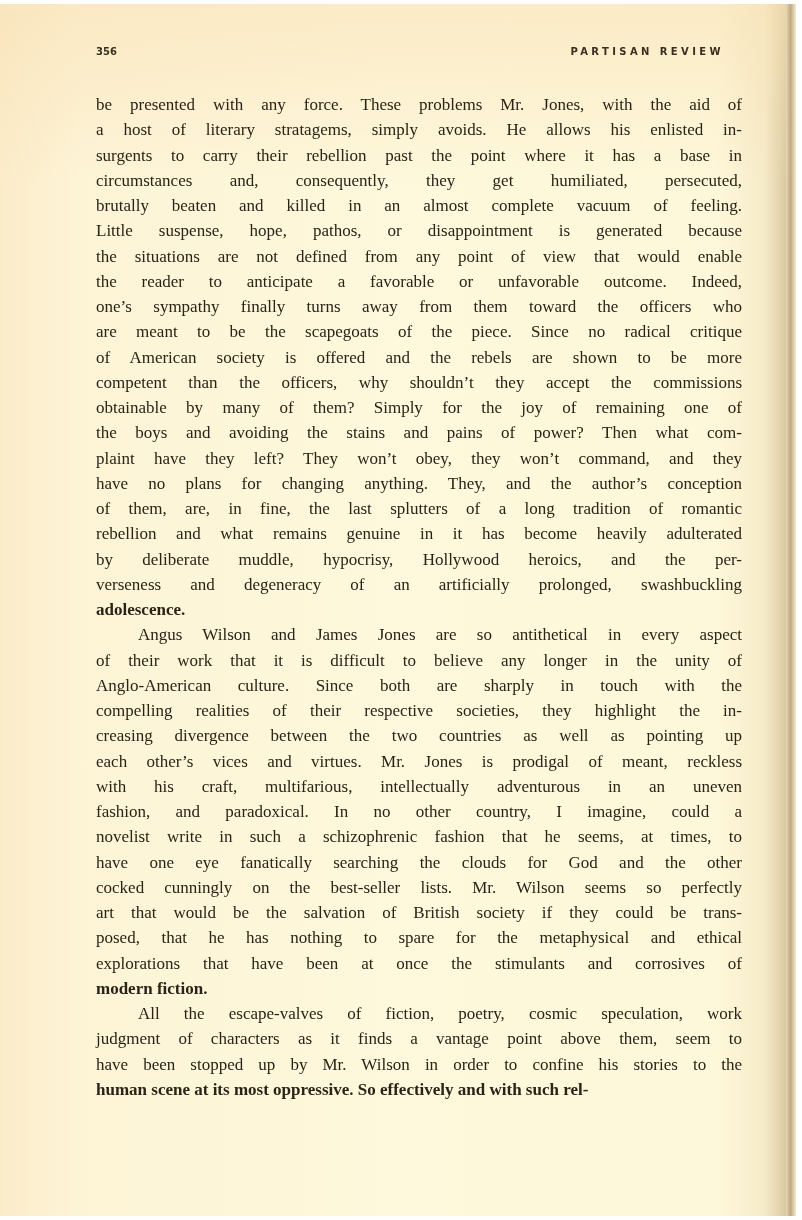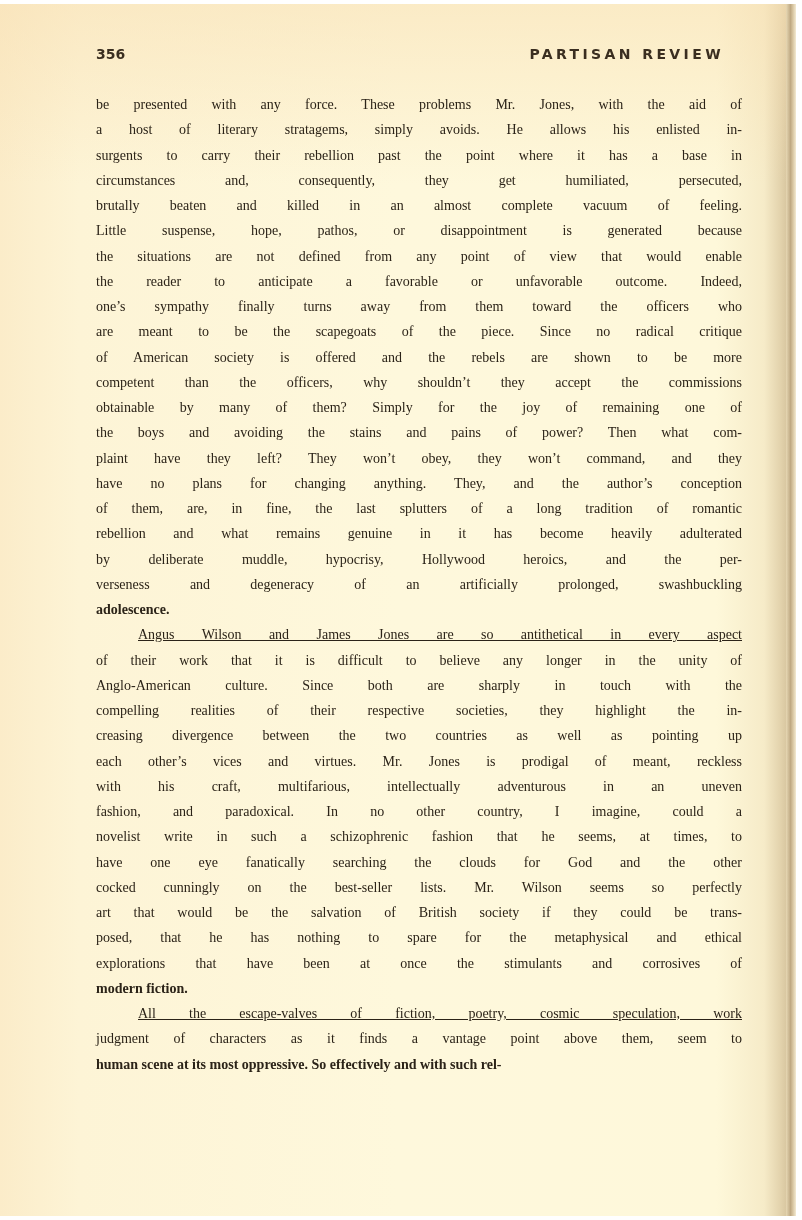--- a/index.html
+++ b/index.html
@@ -34,62 +34,61 @@
       background: linear-gradient(90deg, #e7d8b4 0%, #bfa983 45%, #d9c7a3 70%, #f3ead2 100%);
     }
     .running-head {
       position: absolute;
       left: 96px;
       top: 42px;
       width: 628px;
       height: 20px;
       font-family: "DejaVu Sans", sans-serif;
       font-weight: bold;
-      font-size: 14px;
+      font-size: 10px;
       color: #3a2e20;
     }
     .folio {
       position: absolute;
       left: 0;
       top: 0;
       letter-spacing: 0px;
     }
     .journal-title {
       position: absolute;
       right: 0;
       top: 0;
       letter-spacing: 3.4px;
     }
     .text-block {
       position: absolute;
       left: 96px;
       top: 88px;
       width: 646px;
       font-family: "Liberation Serif", serif;
-      font-size: 14px;
+      font-size: 17px;
       line-height: 25.26px;
       color: #2b2318;
       text-align: justify;
       hyphens: none;
     }
     .line {
       display: block;
       height: 25.26px;
       white-space: nowrap;
       text-align: justify;
       text-align-last: justify;
       overflow: visible;
     }
     .line.last {
       text-align-last: left;
       font-weight: bold;
     }
     .line.indent {
       padding-left: 42px;
-      text-decoration: underline;
     }
   </style>
 </head>
 <body>
 
 <div class="page">
   <div class="edge"></div>
 
   <div class="running-head">
     <span class="folio">356</span>
@@ -133,16 +132,17 @@
         <span class="line">have one eye fanatically searching the clouds for God and the other</span>
         <span class="line">cocked cunningly on the best-seller lists. Mr. Wilson seems so perfectly</span>
         <span class="line">art that would be the salvation of British society if they could be trans-</span>
         <span class="line">posed, that he has nothing to spare for the metaphysical and ethical</span>
         <span class="line">explorations that have been at once the stimulants and corrosives of</span>
         <span class="line last">modern fiction.</span>
       </div>
       <div>
         <span class="line indent">All the escape-valves of fiction, poetry, cosmic speculation, work</span>
         <span class="line">judgment of characters as it finds a vantage point above them, seem to</span>
+        <span class="line">have been stopped up by Mr. Wilson in order to confine his stories to the</span>
         <span class="line last">human scene at its most oppressive. So effectively and with such rel-</span>
       </div>
     </div>
 </div>
 
 </body></html>

